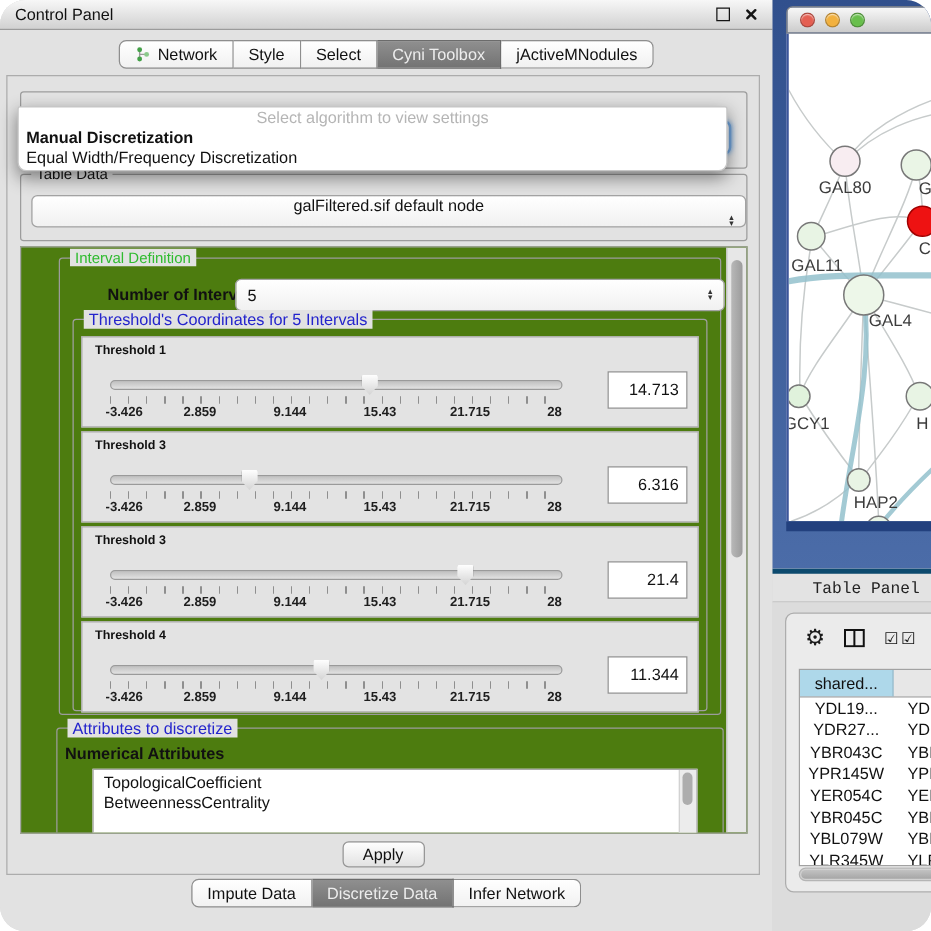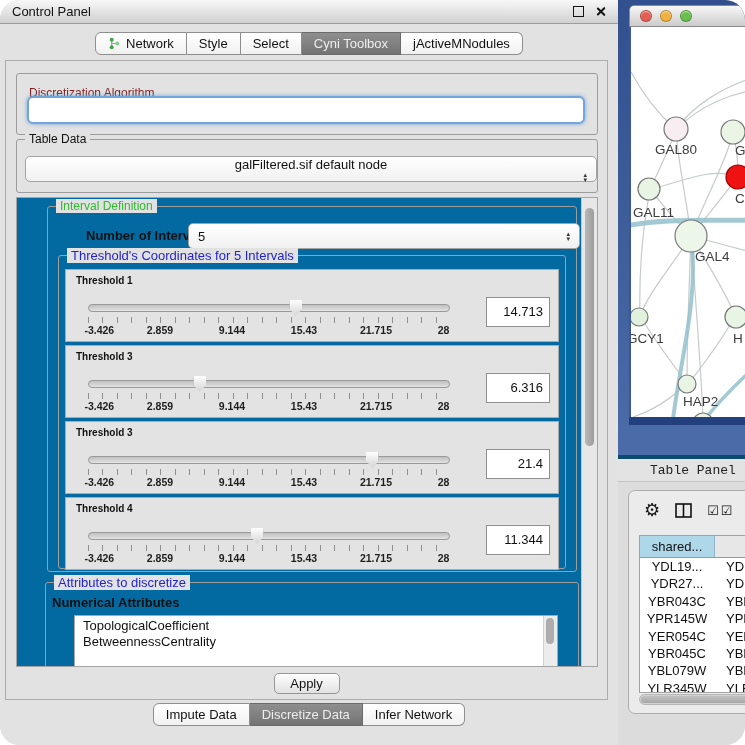--- a/index.html
+++ b/index.html
@@ -33,21 +33,21 @@
               border:1px solid #C6C6C6;border-radius:2px 2px 7px 7px;box-shadow:0 5px 14px rgba(0,0,0,.45);font-size:13px;}
   .hint{text-align:center;color:#B5B5B5;height:16px;line-height:16px;}
   .opt{height:16px;line-height:16px;padding:0 6px;}
   .opt.bold{font-weight:bold;}
   #tabledata-grp{left:10px;top:78px;width:580px;height:52px;}
   .combo{position:absolute;background:linear-gradient(#FFFFFF,#F1F1F1);border:1px solid #A3A3A3;border-radius:5px;
          font-size:13px;display:flex;align-items:center;padding:0 9px;}
   .spin{margin-left:auto;display:flex;flex-direction:column;font-size:7px;line-height:5px;color:#333;}
   #tabledata-combo{left:8px;top:16px;width:552px;height:24px;flex-direction:column;}
   #scrollpane{position:absolute;left:10px;top:136px;width:580px;height:468px;border:1px solid #A5A5A5;
-              background:#0369a1;overflow:hidden;}
+              background:#4d7c0f;overflow:hidden;}
   #vscroll{position:absolute;right:0;top:0;bottom:0;width:15px;background:#E7E7E7;border-left:1px solid #C6C6C6;}
   #vthumb{position:absolute;left:3px;top:10px;width:9px;height:238px;border-radius:5px;
           background:linear-gradient(90deg,#B8B8B8,#9C9C9C);}
   #interval-grp{left:30px;top:8px;width:528px;height:364px;}
   #noi-label{position:absolute;left:38px;top:21px;font-weight:bold;font-size:13px;}
   #noi-combo{left:140px;top:16px;width:372px;height:24px;}
   #thr-grp{position:absolute;left:10px;top:48px;width:506px;height:312px;border:1px solid #A0A0A0;border-radius:3px;}
   #thr-rows{position:absolute;left:6px;top:13px;right:6px;}
   .trow{position:relative;height:71px;margin-bottom:3px;border:1px solid #ABABAB;background:#E3E3E3;}
   .tlab{position:absolute;left:10px;top:5px;font-weight:bold;font-size:10px;}
@@ -146,20 +146,25 @@
         </div>
       </nav>
 
     <div id="cp-content">
 
       <div class="grp" id="algo-grp">
         <span class="gtitle dim">Discretization Algorithm</span>
         <div id="algo-combo"></div>
       </div>
 
+      <div id="algo-popup">
+        <div class="hint">Select algorithm to view settings</div>
+        <div class="opt bold">Manual Discretization</div>
+        <div class="opt">Equal Width/Frequency Discretization</div>
+      </div>
 
       <div class="grp" id="tabledata-grp">
         <span class="gtitle">Table Data</span>
         <div class="combo" id="tabledata-combo">
           <span>galFiltered.sif default node</span>
           <span class="spin">
               <span>▴</span>
               <span>▾</span>
             </span>
         </div>

